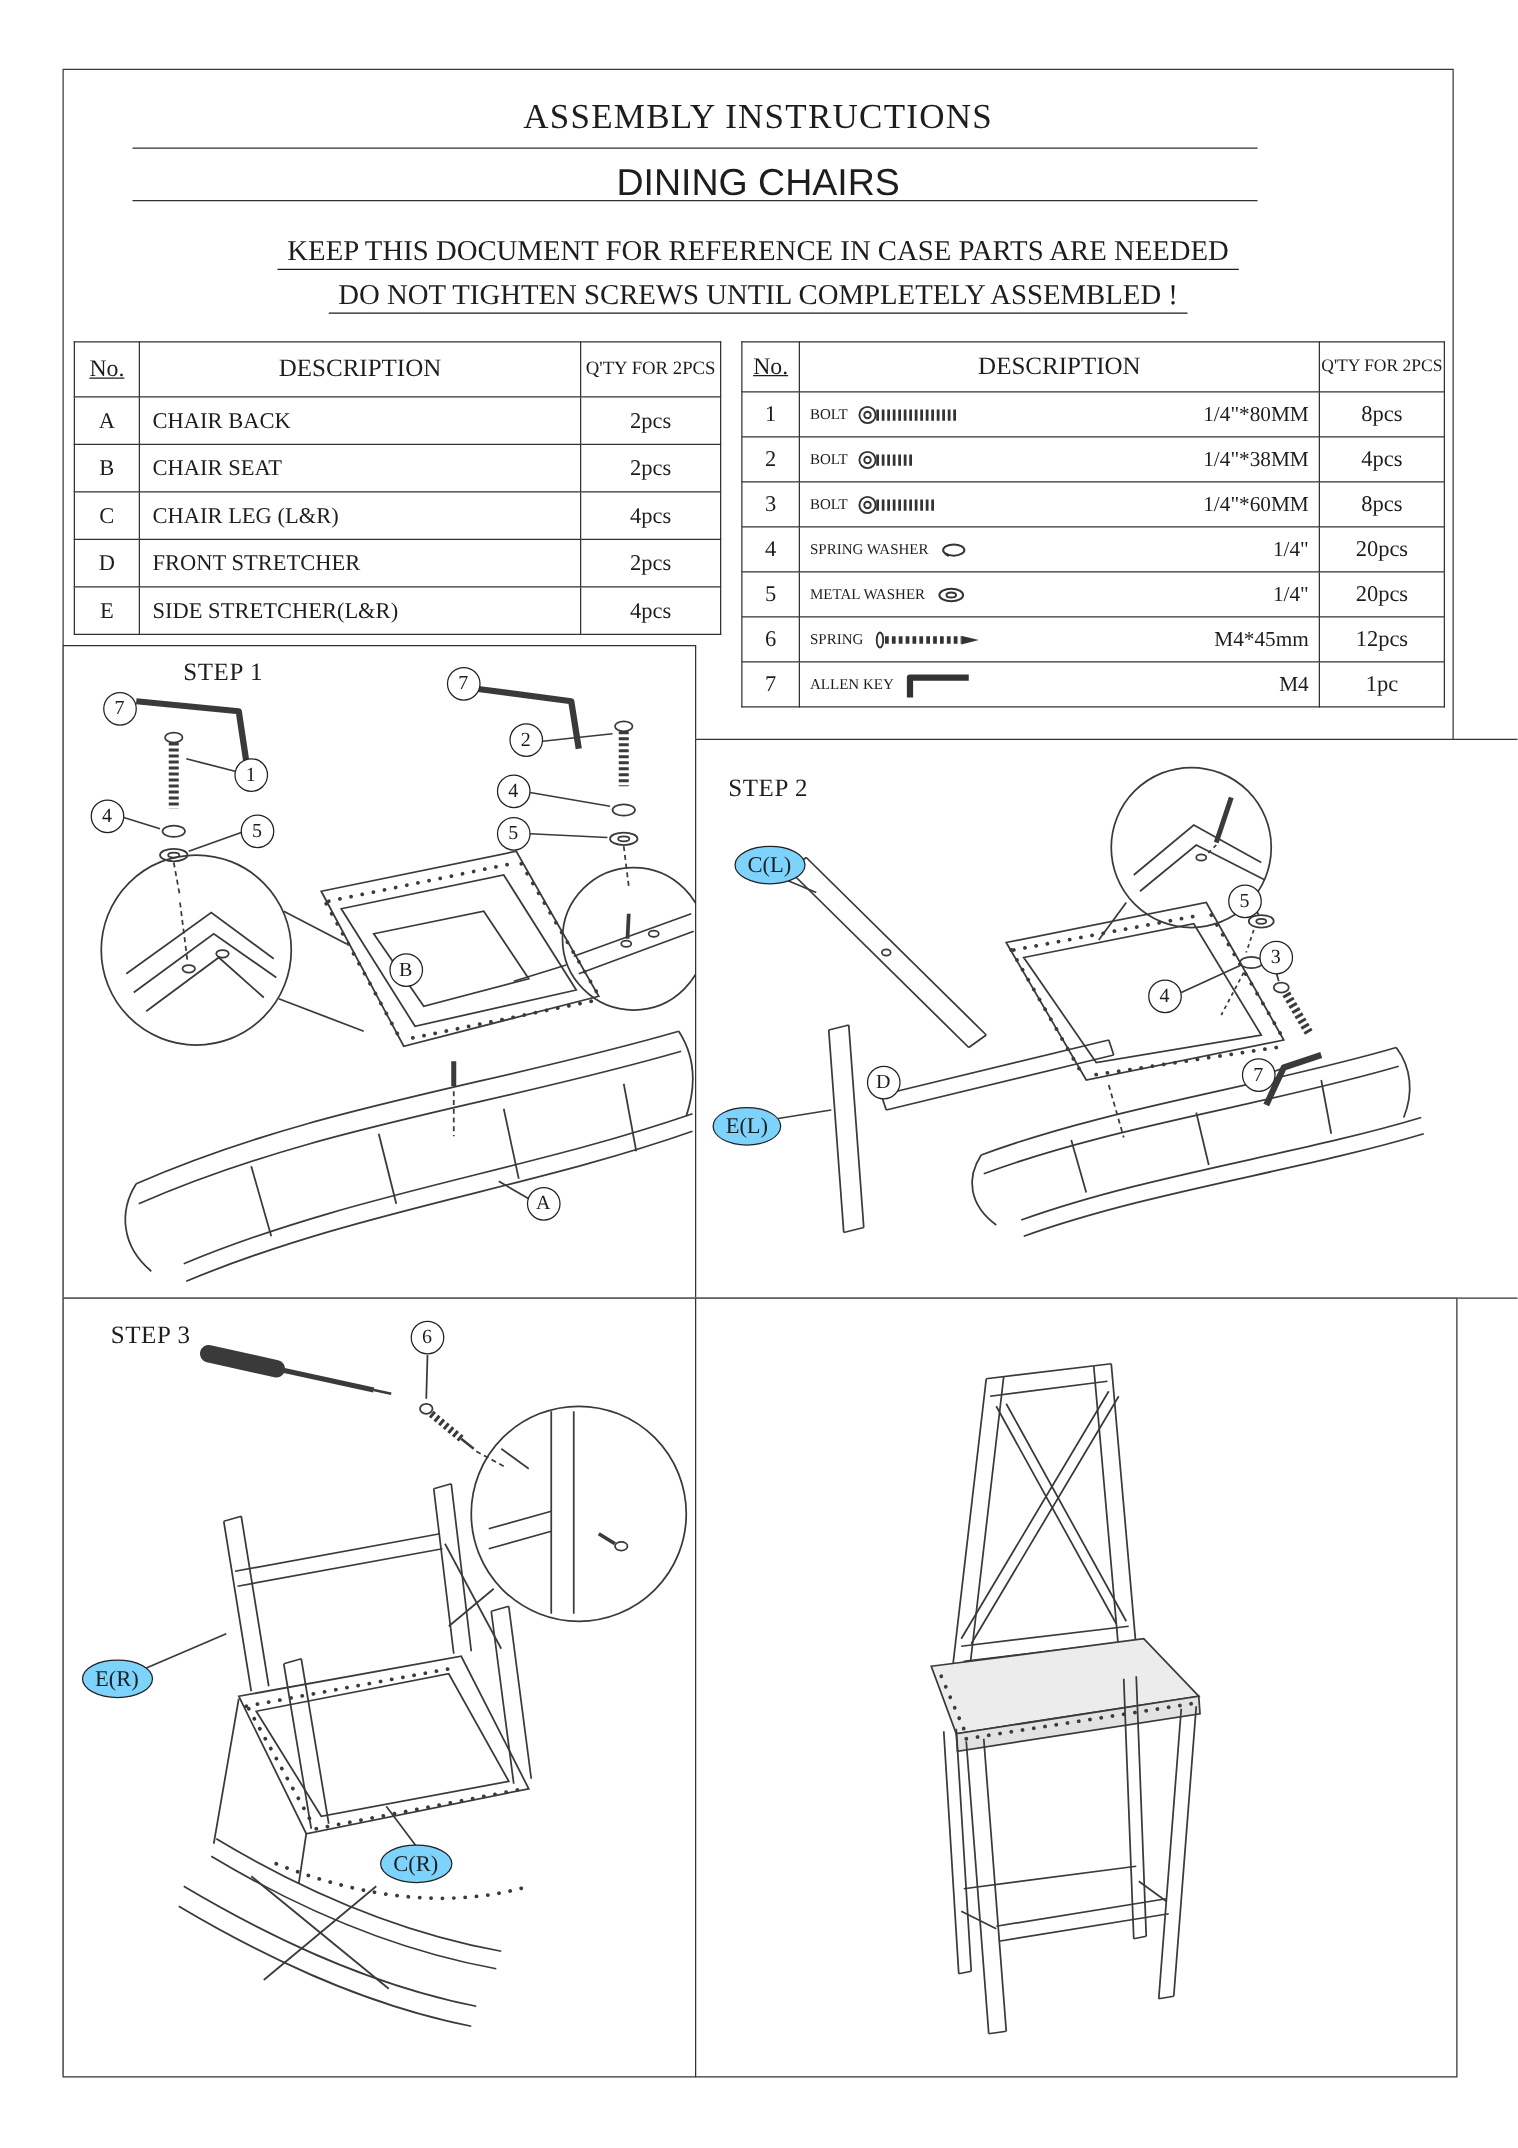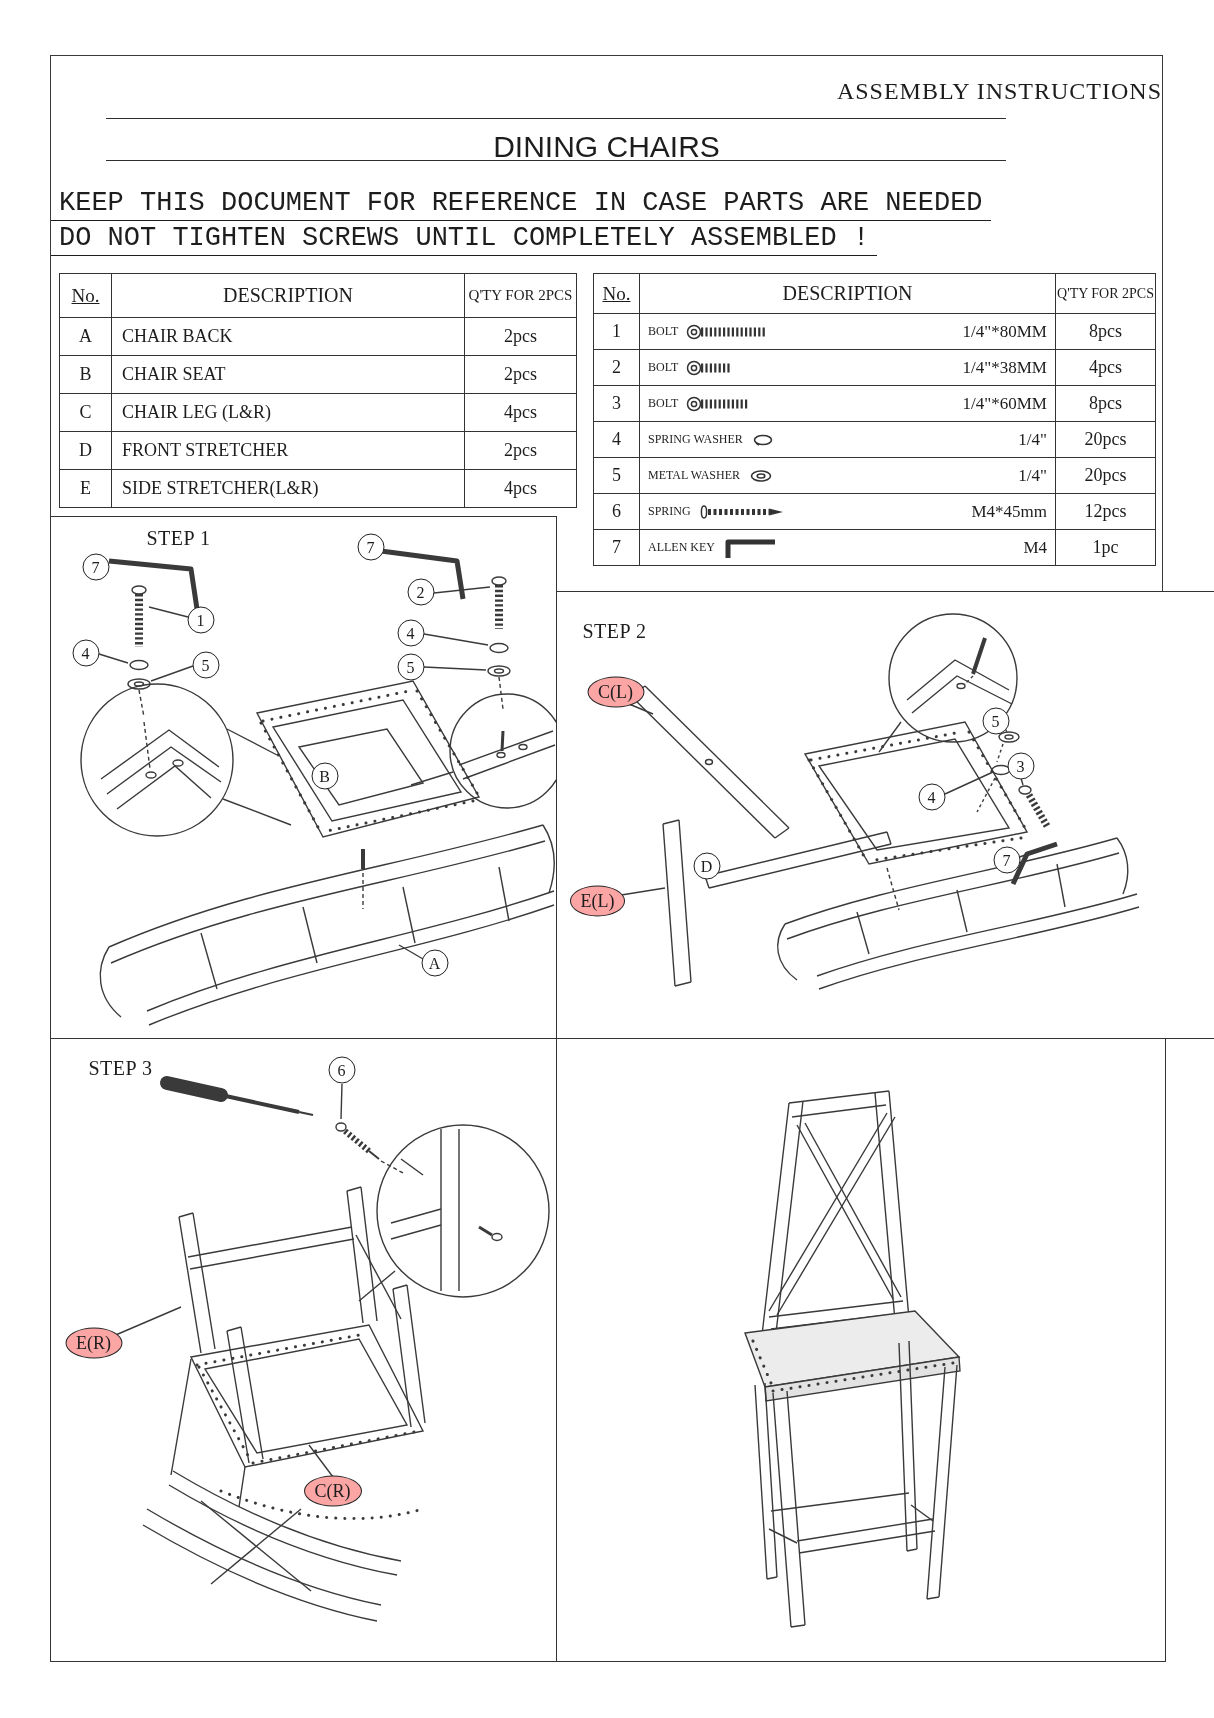--- a/index.html
+++ b/index.html
@@ -2,29 +2,29 @@
 <html><head>
 <meta charset="utf-8">
 <style>
   * { margin:0; padding:0; box-sizing:border-box; }
   body { background:#fff; font-family:"Liberation Serif", serif; color:#1d1d1d; }
   .page { position:relative; width:1214px; height:1718px; background:#fff; }
   .sheet { position:absolute; left:50px; top:55px; width:1113px; height:1605px;
            border:1.5px solid #3a3a3a; background:#fff; }
 
   
-  .doc-title { position:absolute; top:22px; left:0; right:0; text-align:right;
-               font-size:24px; letter-spacing:1px; }
+  .doc-title { position:absolute; top:22px; left:0; right:0; text-align:center;
+               font-size:28px; letter-spacing:1px; }
   .rule-1 { position:absolute; top:62px; left:55px; width:900px; height:0;
             border-top:1.6px solid #2e2e2e; }
   .doc-subtitle { position:absolute; top:74px; left:0; right:0; text-align:center;
                   font-family:"Liberation Sans", sans-serif; font-size:30px; }
   .rule-2 { position:absolute; top:104px; left:55px; width:900px; height:0;
             border-top:1.6px solid #2e2e2e; }
-  .notice { position:absolute; left:0; right:0; text-align:left; font-size:27px;font-family:Liberation Mono, monospace; }
+  .notice { position:absolute; left:0; right:0; text-align:center; font-size:23px; }
   .notice span { border-bottom:1.8px solid #1d1d1d; padding:0 8px 2px 8px; }
   .notice-1 { top:132px; }
   .notice-2 { top:167px; }
 
   
   table { border-collapse:collapse; background:#fff; }
   td, th { border:1.4px solid #333; font-weight:normal; }
   .parts-table { position:absolute; left:8px; top:217px; width:518px; }
   .parts-table th { height:44px; }
   .parts-table td { height:38px; }
@@ -52,21 +52,21 @@
   .panel-step1 { left:0; top:0; width:507px; height:523px; }
   .panel-step2 { left:506px; top:75px; width:720px; height:448px; }
   .panel-step3 { left:0; top:522px; width:507px; height:624px; }
   .panel-final { left:506px; top:522px; width:610px; height:624px; }
   .art { position:absolute; left:0; top:0; }
   .step-label { position:absolute; font-size:20px; letter-spacing:0.5px; z-index:3; }
   .callout { position:absolute; z-index:4; width:27px; height:27px; border:1.5px solid #222;
              border-radius:50%; background:#fff; display:flex; align-items:center;
              justify-content:center; font-size:16px; transform:translate(-50%,-50%); }
   .pill { position:absolute; z-index:4; min-width:36px; height:31px; padding:0 10px;
-          border:1.5px solid #222; border-radius:50%; background:#fca5a5; display:flex;
+          border:1.5px solid #222; border-radius:50%; background:#7dd3fc; display:flex;
           align-items:center; justify-content:center; font-size:18px;
           white-space:nowrap; transform:translate(-50%,-50%); }
 </style>
 </head>
 <body>
 
 <div class="page">
   <div class="sheet">
 
     <div class="doc-title">ASSEMBLY INSTRUCTIONS</div>

